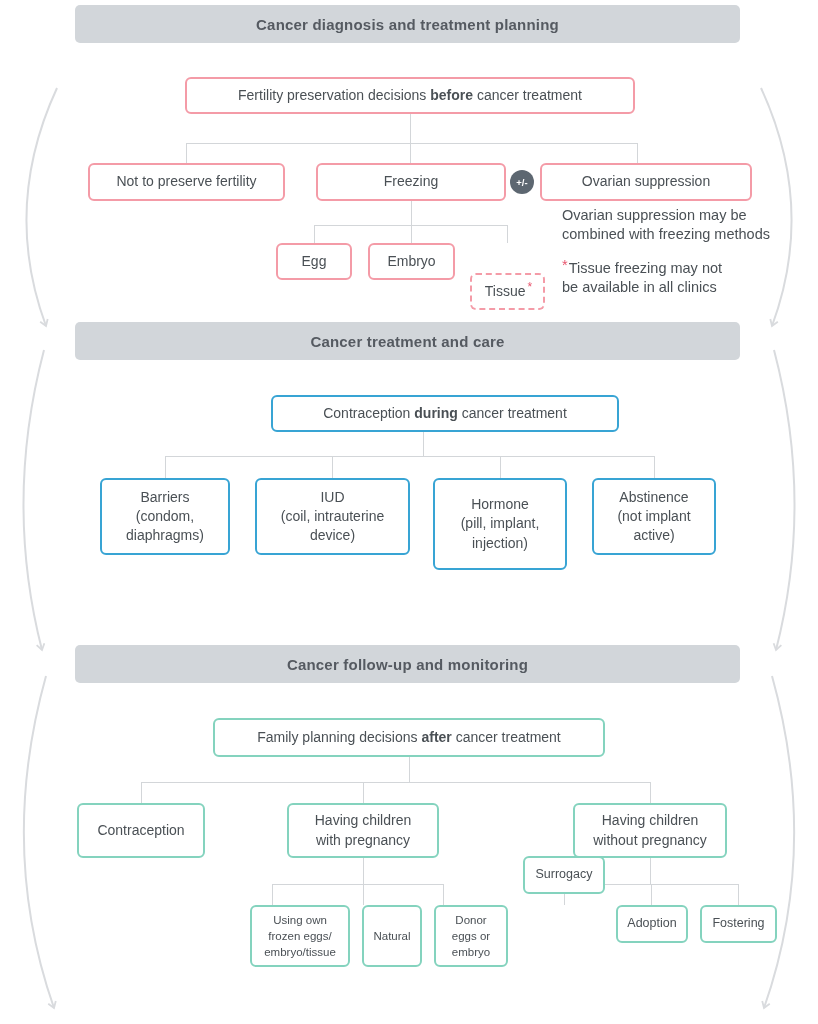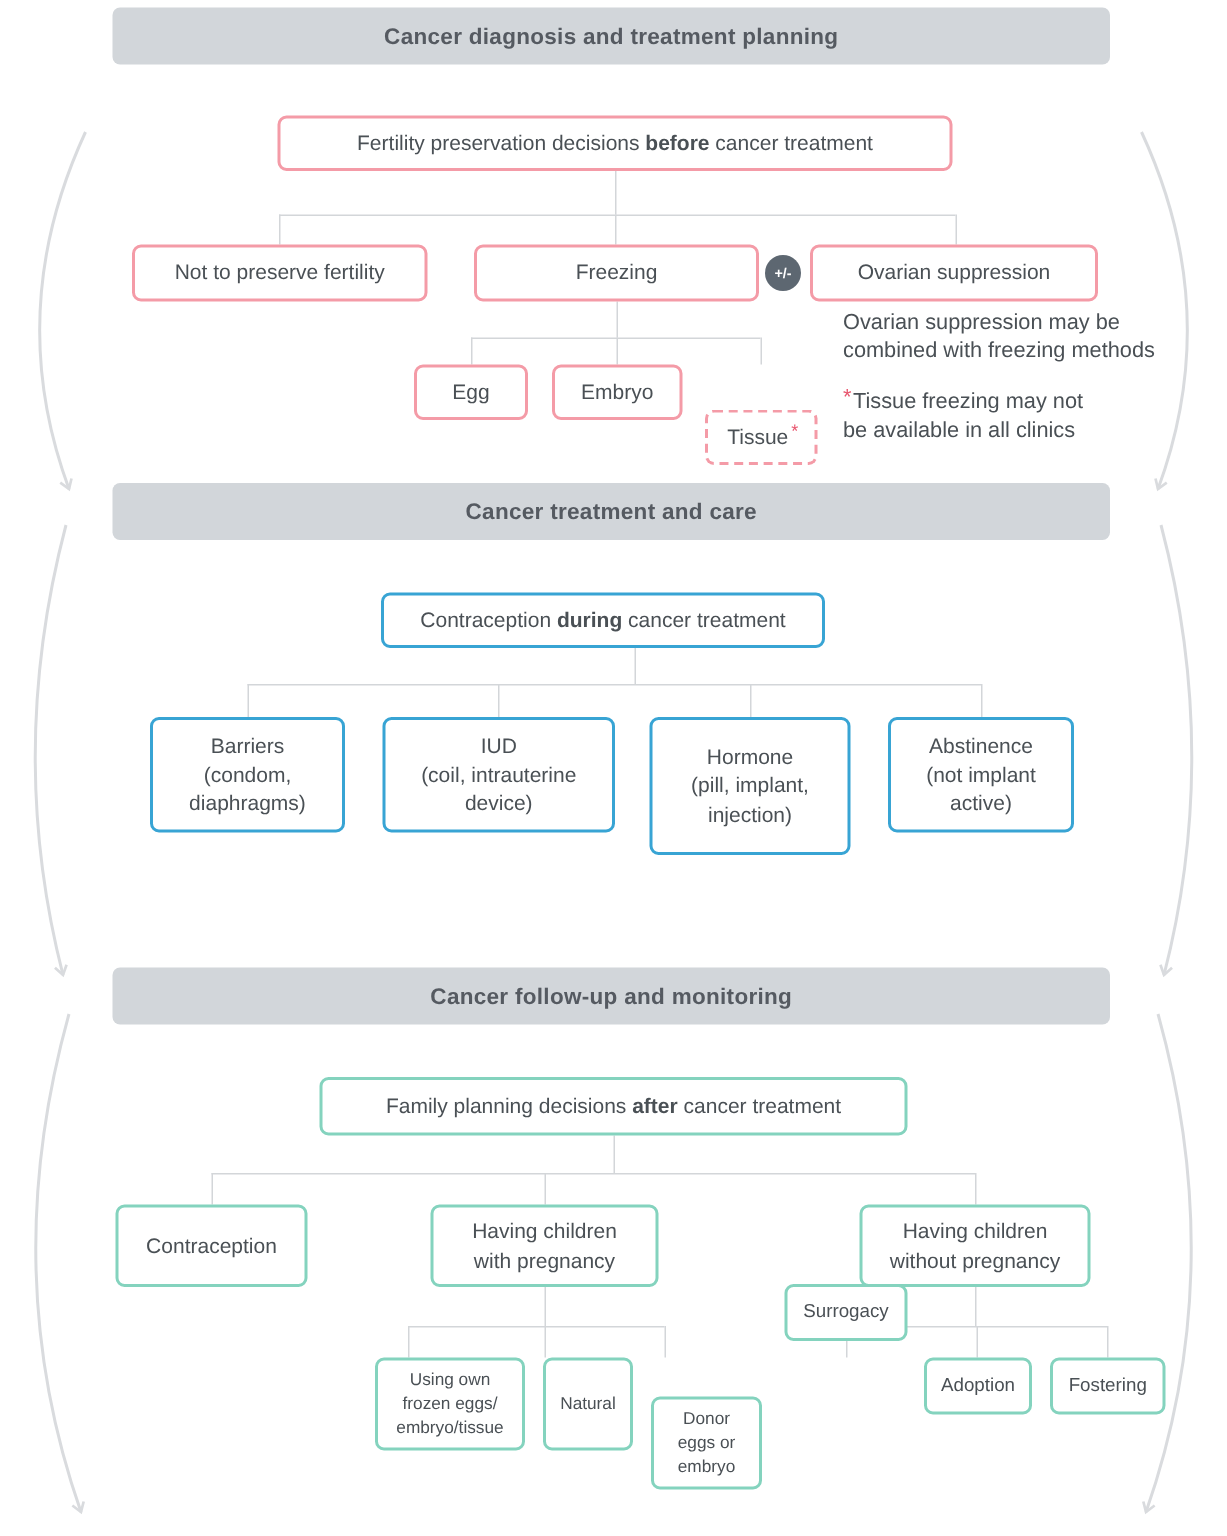--- a/index.html
+++ b/index.html
@@ -85,21 +85,21 @@
 
   <div class="box pink" style="left:88px;top:163px;width:197px;height:38px">
     <span>Not to preserve fertility</span>
   </div>
   <div class="box pink" style="left:316px;top:163px;width:190px;height:38px">
     <span>Freezing</span>
   </div>
   <div class="pm" style="left:510px;top:170px">
     <span>+/-</span>
   </div>
-  <div class="box pink" style="left:540px;top:163px;width:192px;height:38px">
+  <div class="box pink" style="left:540px;top:163px;width:212px;height:38px">
     <span>Ovarian suppression</span>
   </div>
 
   <div class="note" style="left:562px;top:206px;width:218px">
     <div>Ovarian suppression may be</div>
     <div>combined with freezing methods</div>
   </div>
 
   <div class="box pink" style="left:276px;top:243px;width:76px;height:37px">
     <span>Egg</span>
@@ -111,21 +111,21 @@
     <span><span>Tissue</span><span class="sup">*</span></span>
   </div>
 
   <div class="note" style="left:562px;top:259px;width:205px">
     <div><span class="ast">*</span><span>Tissue freezing may not</span></div>
     <div>be available in all clinics</div>
   </div>
 
   <div class="hdr" style="left:75px;top:322px;width:665px;height:38px">Cancer treatment and care</div>
 
-  <div class="box blue" style="left:254px;top:395px;width:296px;height:37px">
+  <div class="box blue" style="left:271px;top:395px;width:348px;height:37px">
     <span><span>Contraception </span><b>during</b><span> cancer treatment</span></span>
   </div>
 
   <div class="box blue" style="left:100px;top:478px;width:130px;height:77px">
     <div>Barriers</div>
     <div>(condom,</div>
     <div>diaphragms)</div>
   </div>
   <div class="box blue" style="left:255px;top:478px;width:155px;height:77px">
     <div>IUD</div>
@@ -162,21 +162,21 @@
   </div>
 
   <div class="box teal small" style="left:222px;top:905px;width:100px;height:62px">
     <div>Using own</div>
     <div>frozen eggs/</div>
     <div>embryo/tissue</div>
   </div>
   <div class="box teal small" style="left:334px;top:905px;width:60px;height:62px">
     <div>Natural</div>
   </div>
-  <div class="box teal small" style="left:406px;top:931px;width:74px;height:62px">
+  <div class="box teal small" style="left:406px;top:905px;width:74px;height:62px">
     <div>Donor</div>
     <div>eggs or</div>
     <div>embryo</div>
   </div>
 
   <div class="box teal" style="left:523px;top:856px;width:82px;height:38px;font-size:12.5px">
     <span>Surrogacy</span>
   </div>
   <div class="box teal" style="left:616px;top:905px;width:72px;height:38px;font-size:12.5px">
     <span>Adoption</span>

